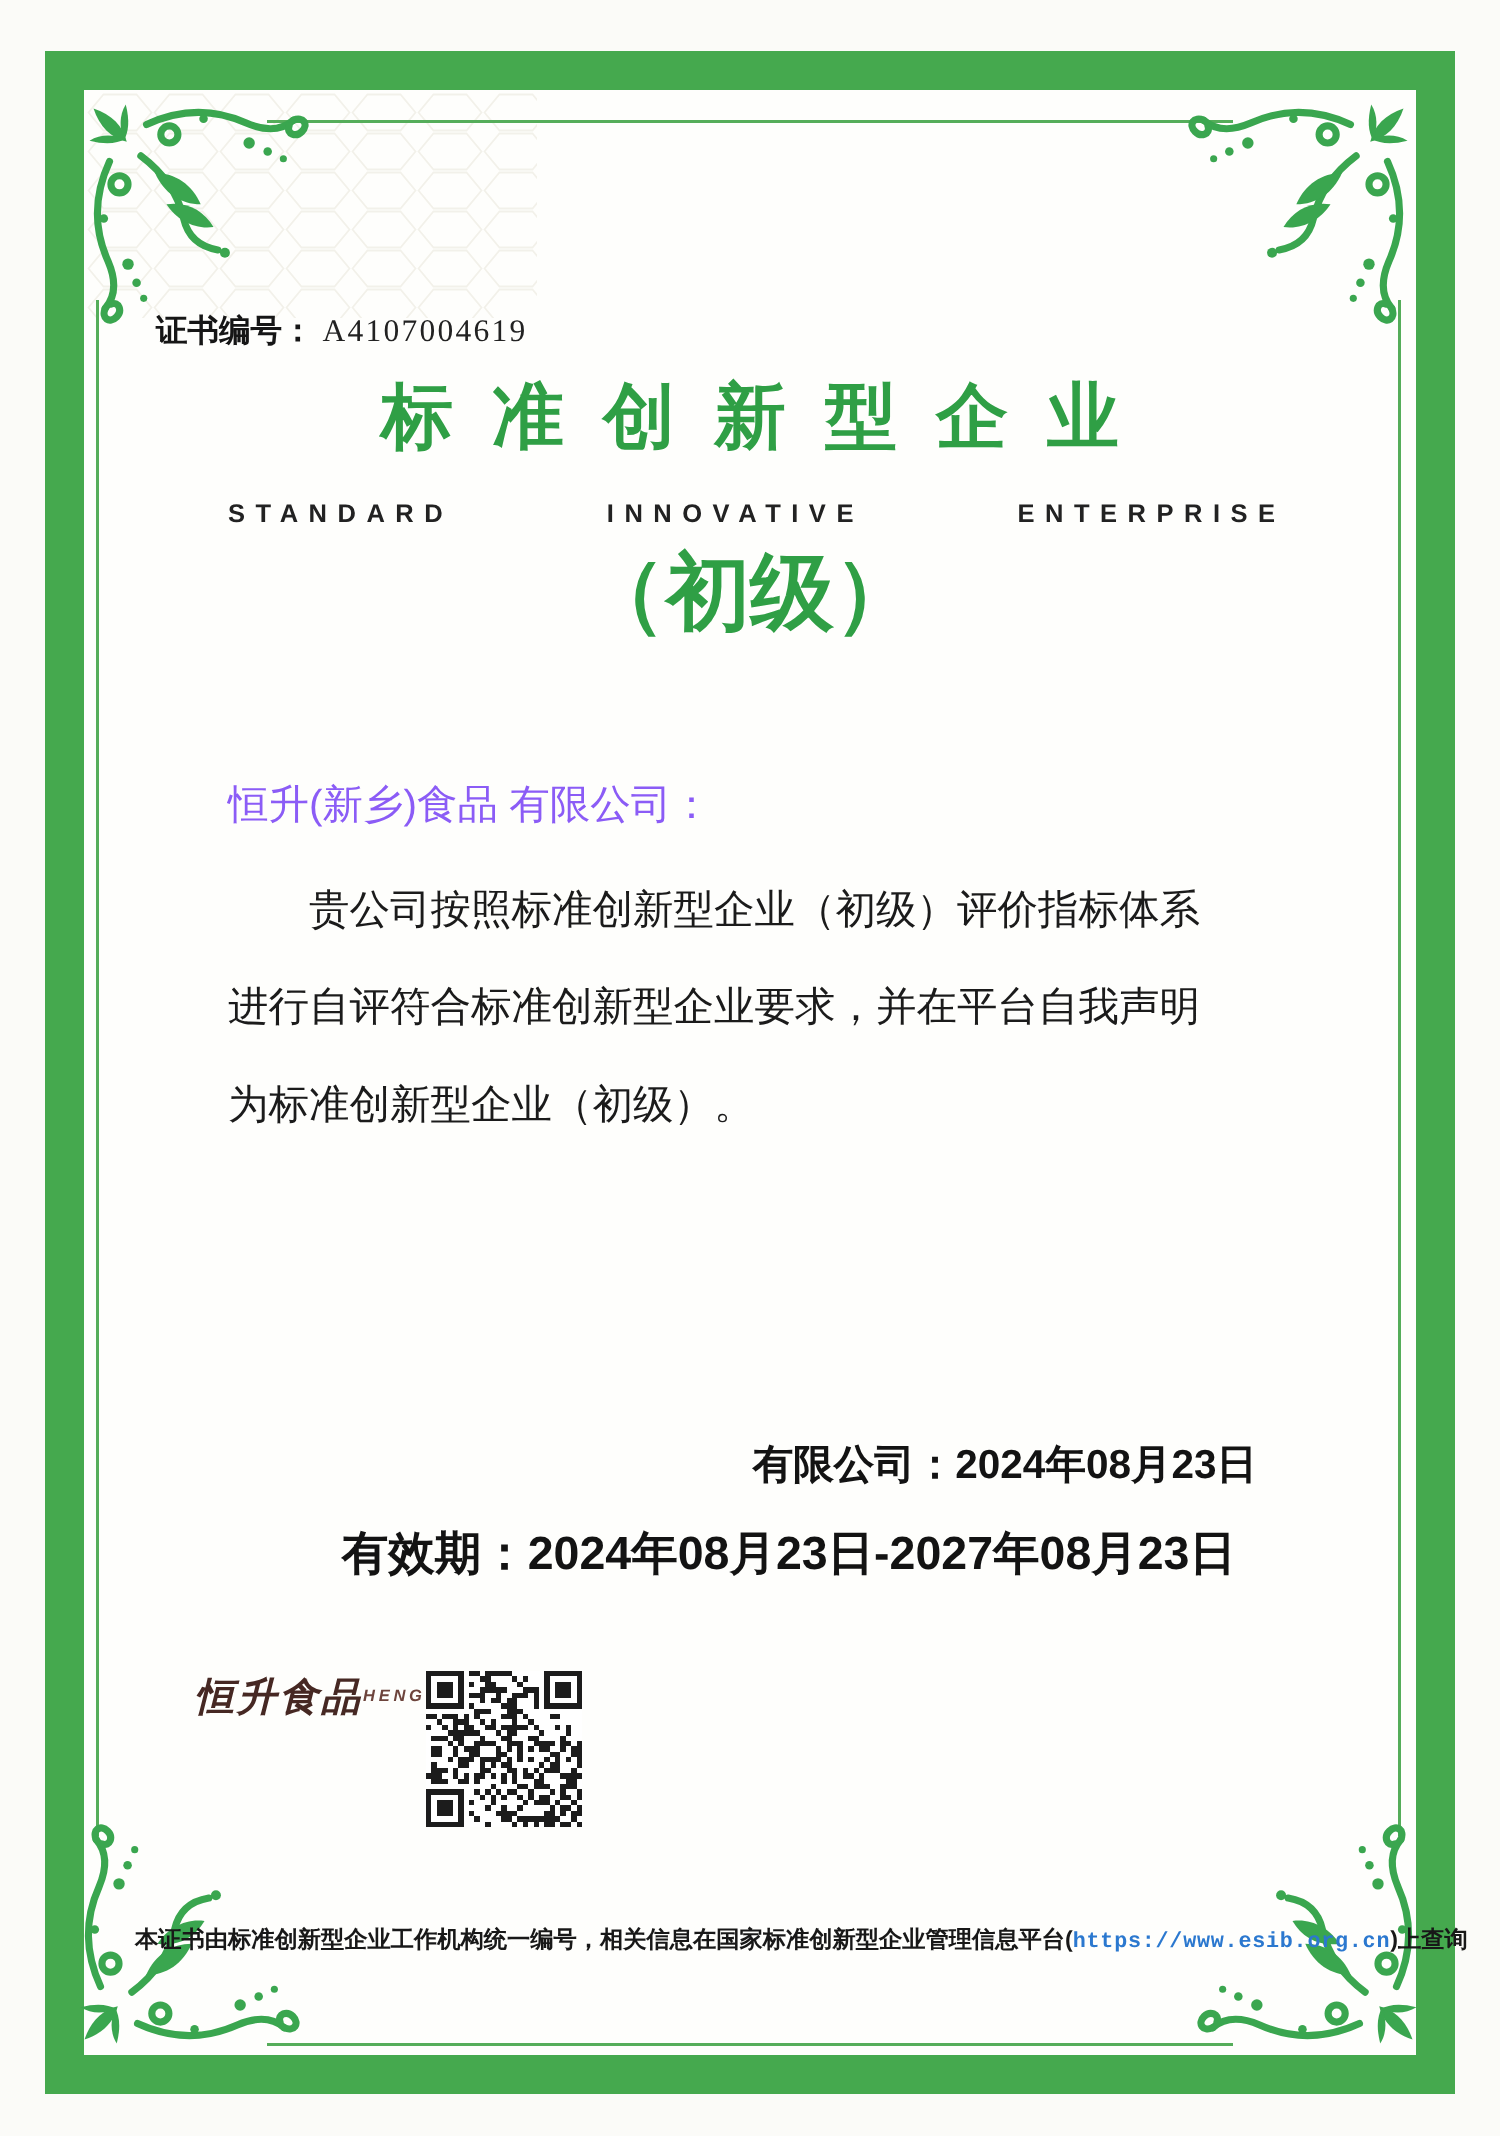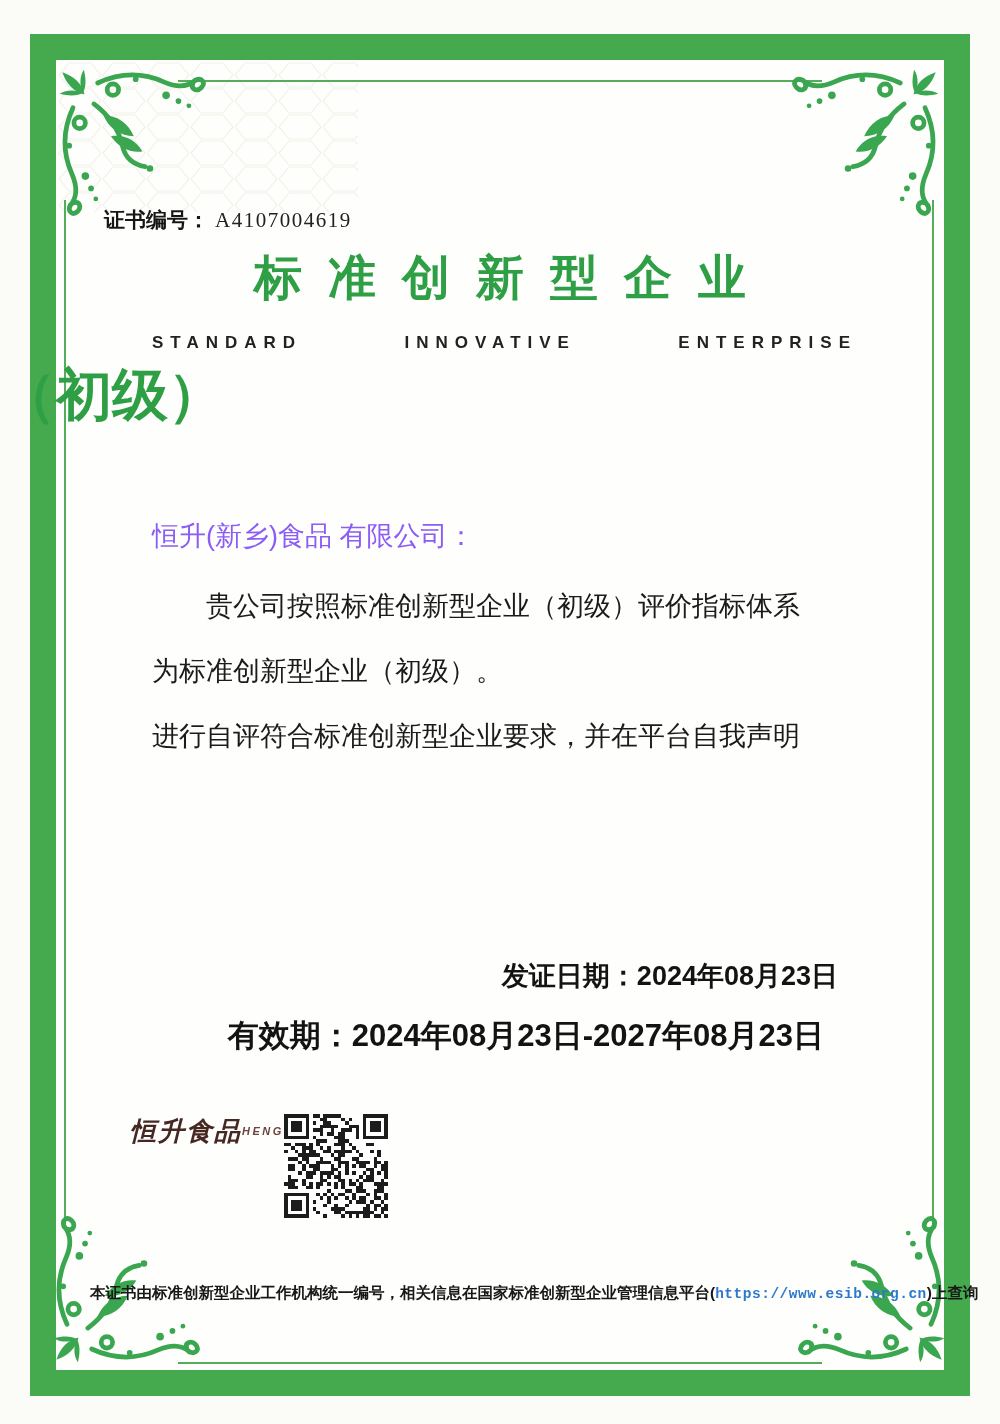--- a/index.html
+++ b/index.html
@@ -51,21 +51,21 @@
   .subtitle-row{
     position:absolute;left:152px;width:698px;top:333px;
     display:flex;justify-content:space-between;gap:28px;
   }
   .subtitle-row span{
     font-size:17px;font-weight:700;color:#222;
     letter-spacing:7px;margin-right:-7px;white-space:nowrap;
   }
   .level-row{
     position:absolute;left:0;right:0;top:358px;
-    display:flex;justify-content:flex-start;
+    display:flex;justify-content:center;
   }
   .level-row span{font-size:56px;font-weight:900;color:#2f9f45;white-space:nowrap;}
 
   .recipient{
     position:absolute;left:152px;top:518px;
     font-size:27px;color:#8b5cf6;text-align:center;
   }
   .body-para{
     position:absolute;left:152px;right:146px;top:574px;
     font-size:27px;line-height:65px;color:#1b1b1b;
@@ -187,25 +187,25 @@
   </div>
 
   <div class="level-row">
     <span>（初级）</span>
   </div>
 
   <div class="recipient">恒升(新乡)食品 有限公司：</div>
 
   <div class="body-para">
     <div class="l1">贵公司按照标准创新型企业（初级）评价指标体系</div>
+    <div>进行自评符合标准创新型企业要求，并在平台自我声明</div>
     <div>为标准创新型企业（初级）。</div>
-    <div>进行自评符合标准创新型企业要求，并在平台自我声明</div>
-  </div>
-
-  <div class="issue-date"><span>发证日期：</span><span>2024年08月23日</span></div>
+  </div>
+
+  <div class="issue-date"><span>有限公司：</span><span>2024年08月23日</span></div>
 
   <div class="validity"><span>有效期：</span><span>2024年08月23日-2027年08月23日</span></div>
 
   <div class="logo-block">
     <svg class="logo-mark" viewBox="0 0 116 68">
       <ellipse cx="58" cy="34" rx="55" ry="32" fill="#c42240"></ellipse>
       <g fill="#ffffff" transform="skewX(-8) translate(8 0)">
         <rect x="40" y="11" width="9" height="46" rx="1"></rect>
         <rect x="61" y="11" width="9" height="46" rx="1"></rect>
         <rect x="28" y="22" width="54" height="8" rx="1"></rect>

